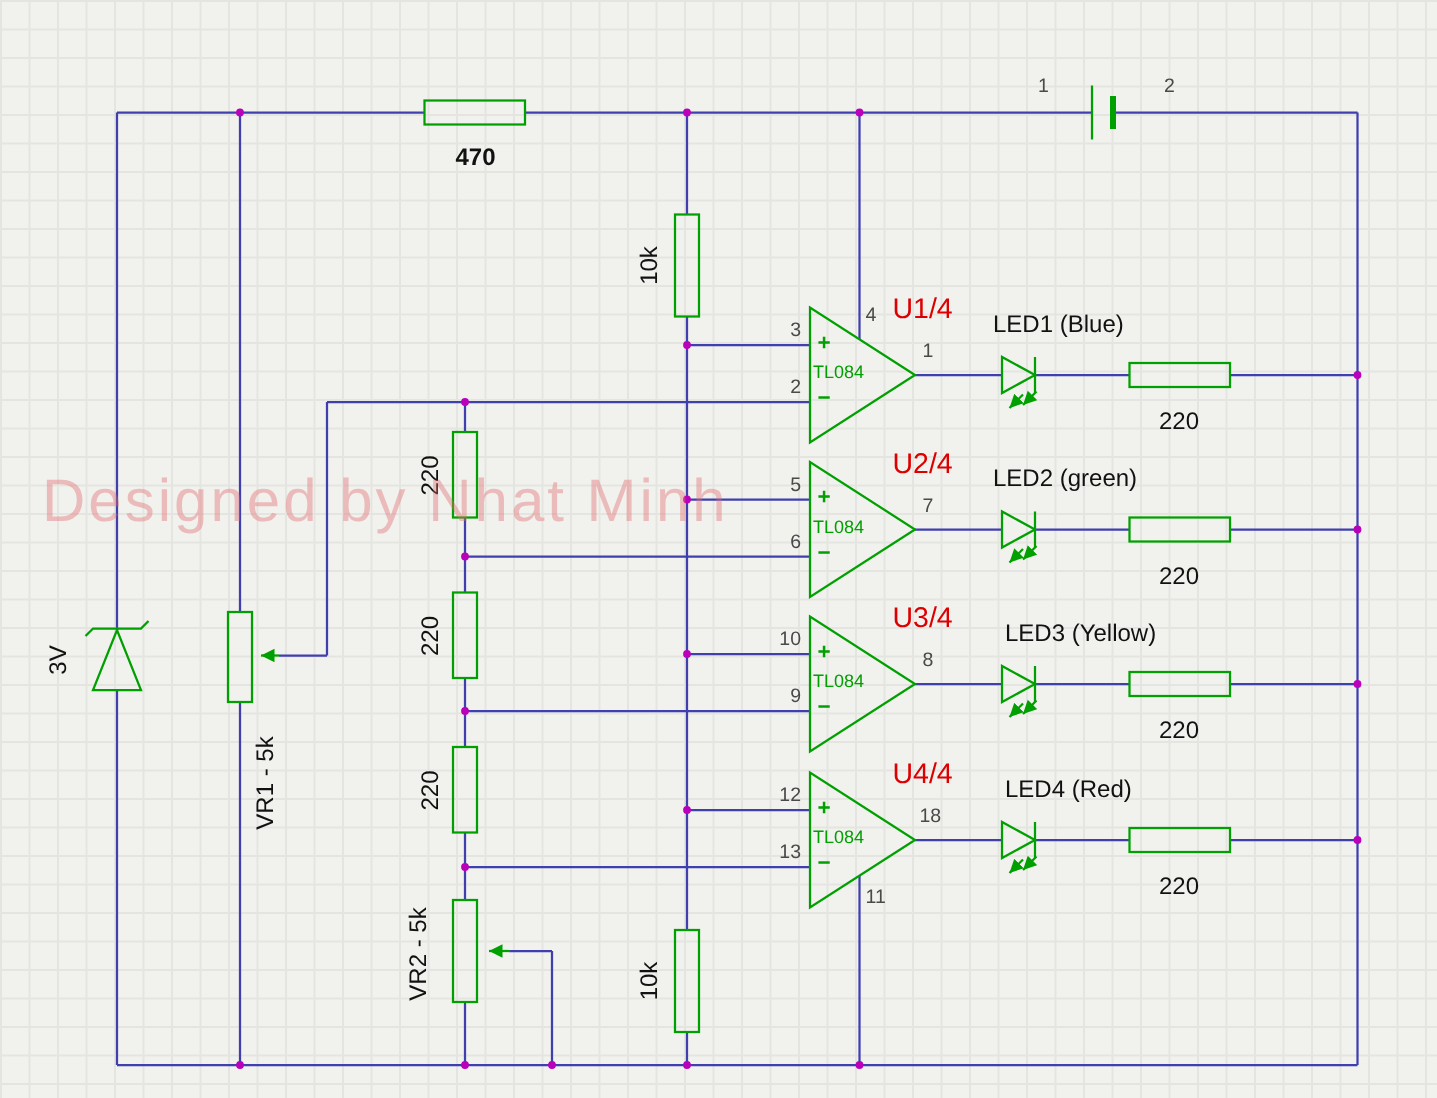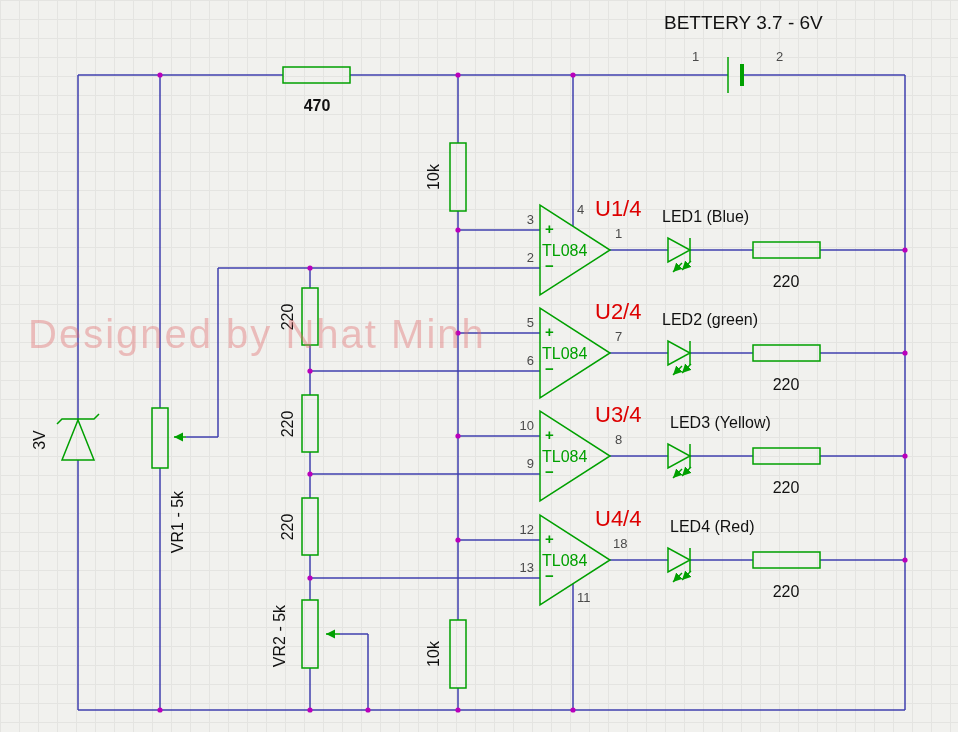--- a/index.html
+++ b/index.html
@@ -11,22 +11,22 @@
       linear-gradient(90deg, #e4e4e1 1px, transparent 1px);
     background-size:19px 19px;
     font-family:"Liberation Sans","DejaVu Sans",sans-serif;
   }
   #schem{position:absolute;left:0;top:0;z-index:1;}
   .lbl{position:absolute;color:#111;white-space:nowrap;z-index:3;font-size:16px;line-height:1.1;}
   .vert{transform:translate(-50%,-50%) rotate(-90deg);}
   .pin{font-size:13px;color:#4a4a4a;}
   .pinR{width:30px;text-align:right;}
   .green{color:#00a000;}
-  .red{color:#dd0000;font-size:22px;}
-  .chip{font-size:16px;}
+  .red{color:#dd0000;font-size:19px;}
+  .chip{font-size:12px;}
   .sign{font-size:15px;font-weight:bold;}
   .ctr{text-align:center;}
   .title{font-size:19px;}
   .wm{z-index:10;pointer-events:none;font-size:40px;letter-spacing:2px;color:rgba(226,108,108,0.40);}
 </style>
 </head>
 <body>
 
 <div id="root">
 
@@ -198,21 +198,20 @@
         </g>
       <g>
           <rect x="753" y="448" width="67" height="16"></rect>
         </g>
       <g>
           <rect x="753" y="552" width="67" height="16"></rect>
         </g>
     </g>
   </svg>
 
-  <div class="lbl title" style="left:664px;top:13px;">BETTERY 3.7 - 6V</div>
   <div class="lbl pin" style="left:692px;top:50px;">1</div>
   <div class="lbl pin" style="left:776px;top:50px;">2</div>
 
   <div class="lbl ctr" style="left:296px;top:97px;width:42px;font-weight:bold;">470</div>
   <div class="lbl vert" style="left:434px;top:177px;">10k</div>
   <div class="lbl vert" style="left:434px;top:654px;">10k</div>
   <div class="lbl vert" style="left:40px;top:440px;">3V</div>
   <div class="lbl vert" style="left:178px;top:522px;">VR1 - 5k</div>
   <div class="lbl vert" style="left:280px;top:636px;">VR2 - 5k</div>
   <div class="lbl vert" style="left:288px;top:317px;">220</div>

